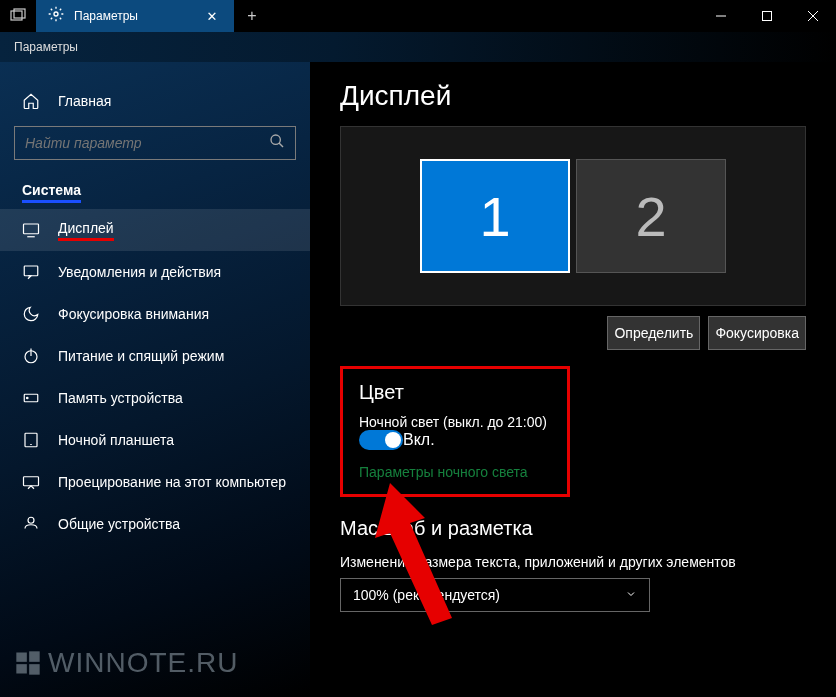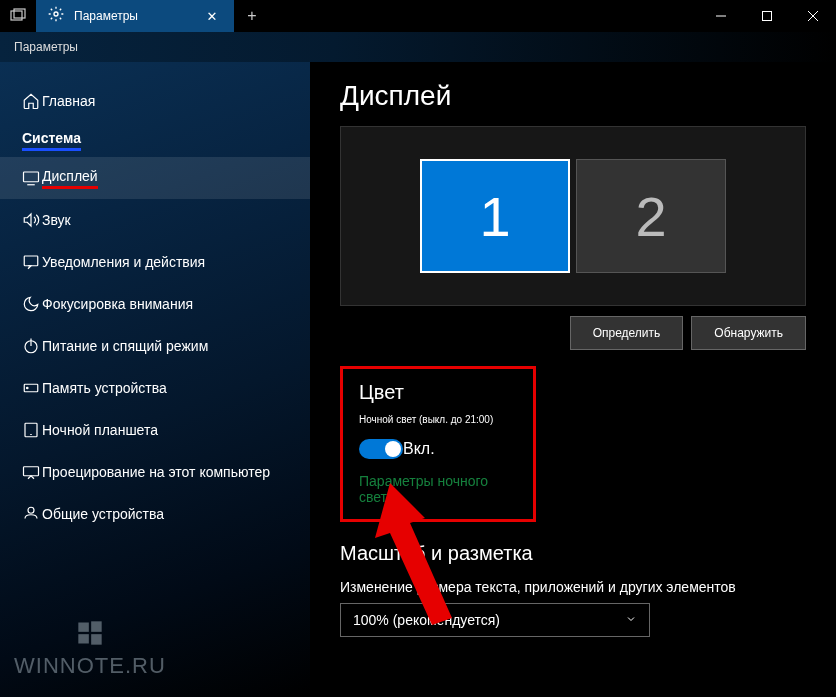--- a/index.html
+++ b/index.html
@@ -18,59 +18,59 @@
 .win-btn { width:46px; height:32px; display:flex; align-items:center; justify-content:center; color:#fff; }
 
 
 .appheader { height:30px; background:linear-gradient(to right,#06233e 0%,#041a2f 40%,#000 100%); display:flex; align-items:center; padding:0 14px; font-size:12px; color:#ddd; }
 
 
 .container { display:flex; height:calc(697px - 62px); }
 
 
 .sidebar { width:310px; background:linear-gradient(160deg,#0a2f53 0%,#072442 25%,#04172c 55%,#010a16 80%,#000 100%); padding-top:18px; }
-.side-row { display:flex; align-items:center; height:42px; padding:0 22px; gap:2px; color:#fff; font-size:14px; cursor:default; }
+.side-row { display:flex; align-items:center; height:42px; padding:0 22px; gap:18px; color:#fff; font-size:14px; cursor:default; }
 .side-row.selected { background:rgba(255,255,255,0.10); }
 .side-icon { width:18px; height:18px; display:flex; align-items:center; justify-content:center; color:#fff; }
 
 .search-wrap { margin:4px 14px 14px 14px; }
 .search { height:34px; border:1px solid #7a7a7a; background:transparent; display:flex; align-items:center; padding:0 10px; justify-content:space-between; }
 .search input { background:transparent; border:none; color:#aaa; font-size:14px; font-style:italic; outline:none; width:80%; }
 
 .section-title { padding:8px 16px 6px 22px; font-size:14px; font-weight:600; }
 .underline-blue { border-bottom:3px solid #1a4fff; display:inline-block; padding-bottom:2px; }
 .underline-red { border-bottom:3px solid #e60000; display:inline-block; padding-bottom:2px; }
 
 
 .main { flex:1; background:#000; padding:10px 30px 0 30px; overflow:hidden; }
 .h1 { font-size:28px; font-weight:300; margin:8px 0 14px 0; }
 .display-preview { border:1px solid #333; background:#171717; height:180px; display:flex; align-items:center; justify-content:center; gap:6px; }
 .monitor { width:150px; height:114px; display:flex; align-items:center; justify-content:center; font-size:56px; font-weight:300; }
 .mon-active { background:#0078d7; border:2px solid #fff; color:#fff; }
 .mon-inactive { background:#333; border:1px solid #555; color:#bbb; }
 .btn-row { display:flex; justify-content:flex-end; gap:8px; margin-top:10px; }
-.btn { border:1px solid #666; background:#333; color:#fff; font-size:12px; height:34px; padding:0 22px; display:flex; align-items:center; }
-
-.redbox { border:3px solid #e60000; padding:12px 16px 14px 16px; margin-top:16px; width:196px; }
+.btn { border:1px solid #666; background:#333; color:#fff; font-size:14px; height:34px; padding:0 6px; display:flex; align-items:center; }
+
+.redbox { border:3px solid #e60000; padding:12px 16px 14px 16px; margin-top:16px; width:230px; }
 .h2 { font-size:20px; font-weight:400; margin-bottom:10px; }
-.small { font-size:10px; color:#fff; margin-bottom:14px; }
+.small { font-size:14px; color:#fff; margin-bottom:0; }
 .toggle-row { display:flex; align-items:center; margin-bottom:14px; }
 .toggle { width:44px; height:20px; background:#0078d7; border-radius:10px; position:relative; }
 .toggle-knob { position:absolute; right:2px; top:2px; width:16px; height:16px; background:#fff; border-radius:50%; }
 .link { color:#15803d; font-size:14px; }
 
 .h2b { font-size:20px; font-weight:400; margin-top:20px; }
 .scale-label { font-size:14px; margin-top:14px; }
 .select { margin-top:8px; width:310px; height:34px; border:1px solid #666; background:#000; display:flex; align-items:center; justify-content:space-between; padding:0 12px; font-size:14px; }
 
 
 .arrow { position:absolute; left:370px; top:483px; pointer-events:none; }
 
 
-.watermark { position:absolute; left:14px; bottom:18px; color:#7e8b95; font-size:22px; letter-spacing:1px; font-weight:300; display:flex; align-items:center; gap:6px; opacity:0.65;flex-direction:column; }
+.watermark { position:absolute; left:14px; bottom:18px; color:#7e8b95; font-size:28px; letter-spacing:1px; font-weight:300; display:flex; align-items:center; gap:6px; opacity:0.65; }
 .watermark .wm-icon { width:28px; height:28px; }
 </style>
 </head>
 <body>
 
 <div class="titlebar">
   <div class="titlebar-left">
     <div class="multi-icon">
       <svg width="16" height="16" viewBox="0 0 16 16">
           <rect x="1" y="3" width="11" height="9" fill="none" stroke="#ccc" stroke-width="1.2"></rect>
@@ -118,43 +118,44 @@
   <div class="sidebar">
     <div class="side-row">
       <span class="side-icon">
         <svg width="18" height="18" viewBox="0 0 24 24" fill="none" stroke="#fff" stroke-width="1.6">
             <path d="M3 11l9-8 9 8v10a1 1 0 0 1-1 1h-5v-7h-6v7H4a1 1 0 0 1-1-1z"></path>
           </svg>
       </span>
       <span>Главная</span>
     </div>
 
+    <div class="search-wrap">
+      <div class="search">
+        <input placeholder="Найти параметр" style="">
+        <span>
+          <svg width="16" height="16" viewBox="0 0 24 24" fill="none" stroke="#aaa" stroke-width="2">
+              <circle cx="10" cy="10" r="7"></circle>
+              <line x1="21" y1="21" x2="15" y2="15"></line>
+            </svg>
+        </span>
+      </div>
+    </div>
 
     <div class="section-title">
       <span class="underline-blue">Система</span>
     </div>
 
     <div class="side-row selected">
       <span class="side-icon">
           <svg width="18" height="18" viewBox="0 0 24 24" fill="none" stroke="#fff" stroke-width="1.6">
             <rect x="2" y="4" width="20" height="13" rx="1"></rect>
             <line x1="7" y1="21" x2="17" y2="21"></line>
           </svg>
         </span>
       <span class="underline-red">Дисплей</span>
-    </div>
-    <div class="side-row">
-      <span class="side-icon">
-          <svg width="18" height="18" viewBox="0 0 24 24" fill="none" stroke="#fff" stroke-width="1.6">
-            <polygon points="3,9 7,9 12,4 12,20 7,15 3,15"></polygon>
-            <path d="M16 8a5 5 0 0 1 0 8"></path>
-            <path d="M19 5a9 9 0 0 1 0 14"></path>
-          </svg>
-        </span>
-      <span>Звук</span>
     </div>
     <div class="side-row">
       <span class="side-icon">
           <svg width="18" height="18" viewBox="0 0 24 24" fill="none" stroke="#fff" stroke-width="1.6">
             <rect x="3" y="4" width="18" height="13" rx="1"></rect>
             <polyline points="8,21 12,17 8,17"></polyline>
           </svg>
         </span>
       <span>Уведомления и действия</span>
     </div>
@@ -222,21 +223,21 @@
         </div>
       <div class="monitor mon-inactive">
           <span>2</span>
         </div>
     </div>
     <div class="btn-row">
       <div class="btn">
           <span>Определить</span>
         </div>
       <div class="btn">
-          <span>Обнаружить</span>
+          <span>Фокусировка</span>
         </div>
     </div>
 
     <div class="redbox">
       <div class="h2">Цвет</div>
       <div class="small">Ночной свет (выкл. до 21:00)</div>
       <div class="toggle-row">
         <div class="toggle">
             <div class="toggle-knob"></div>
           </div>

